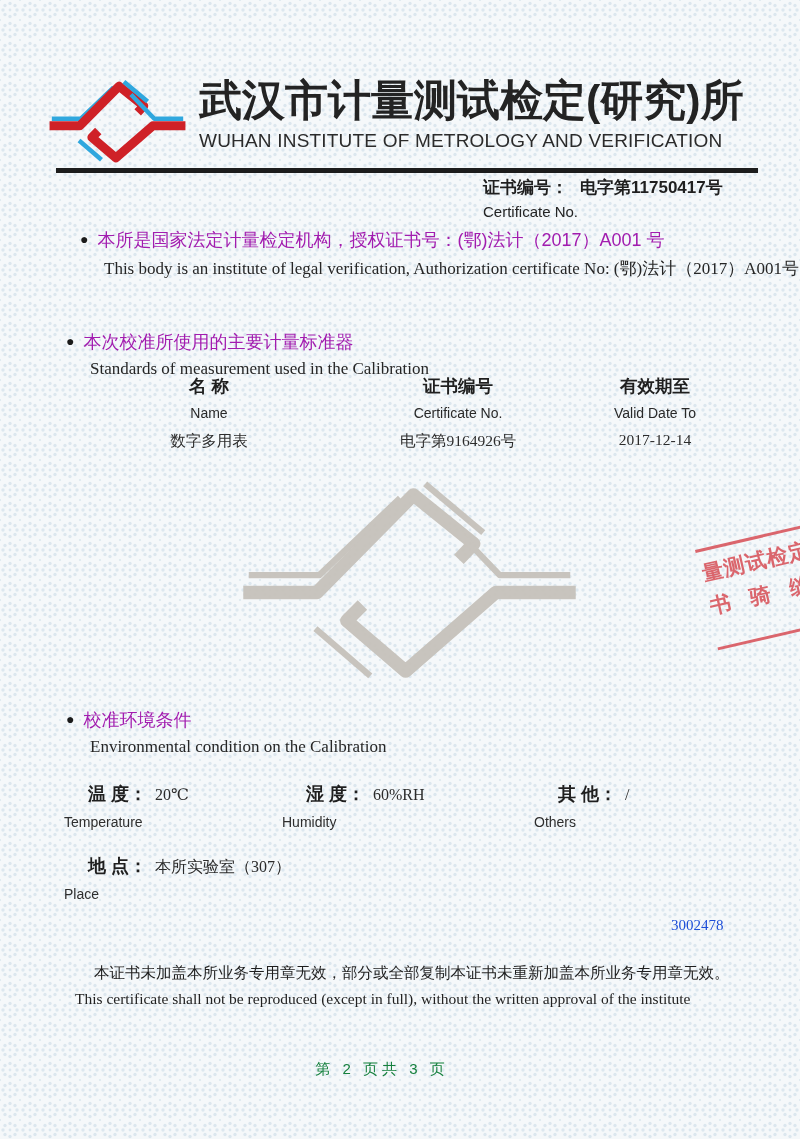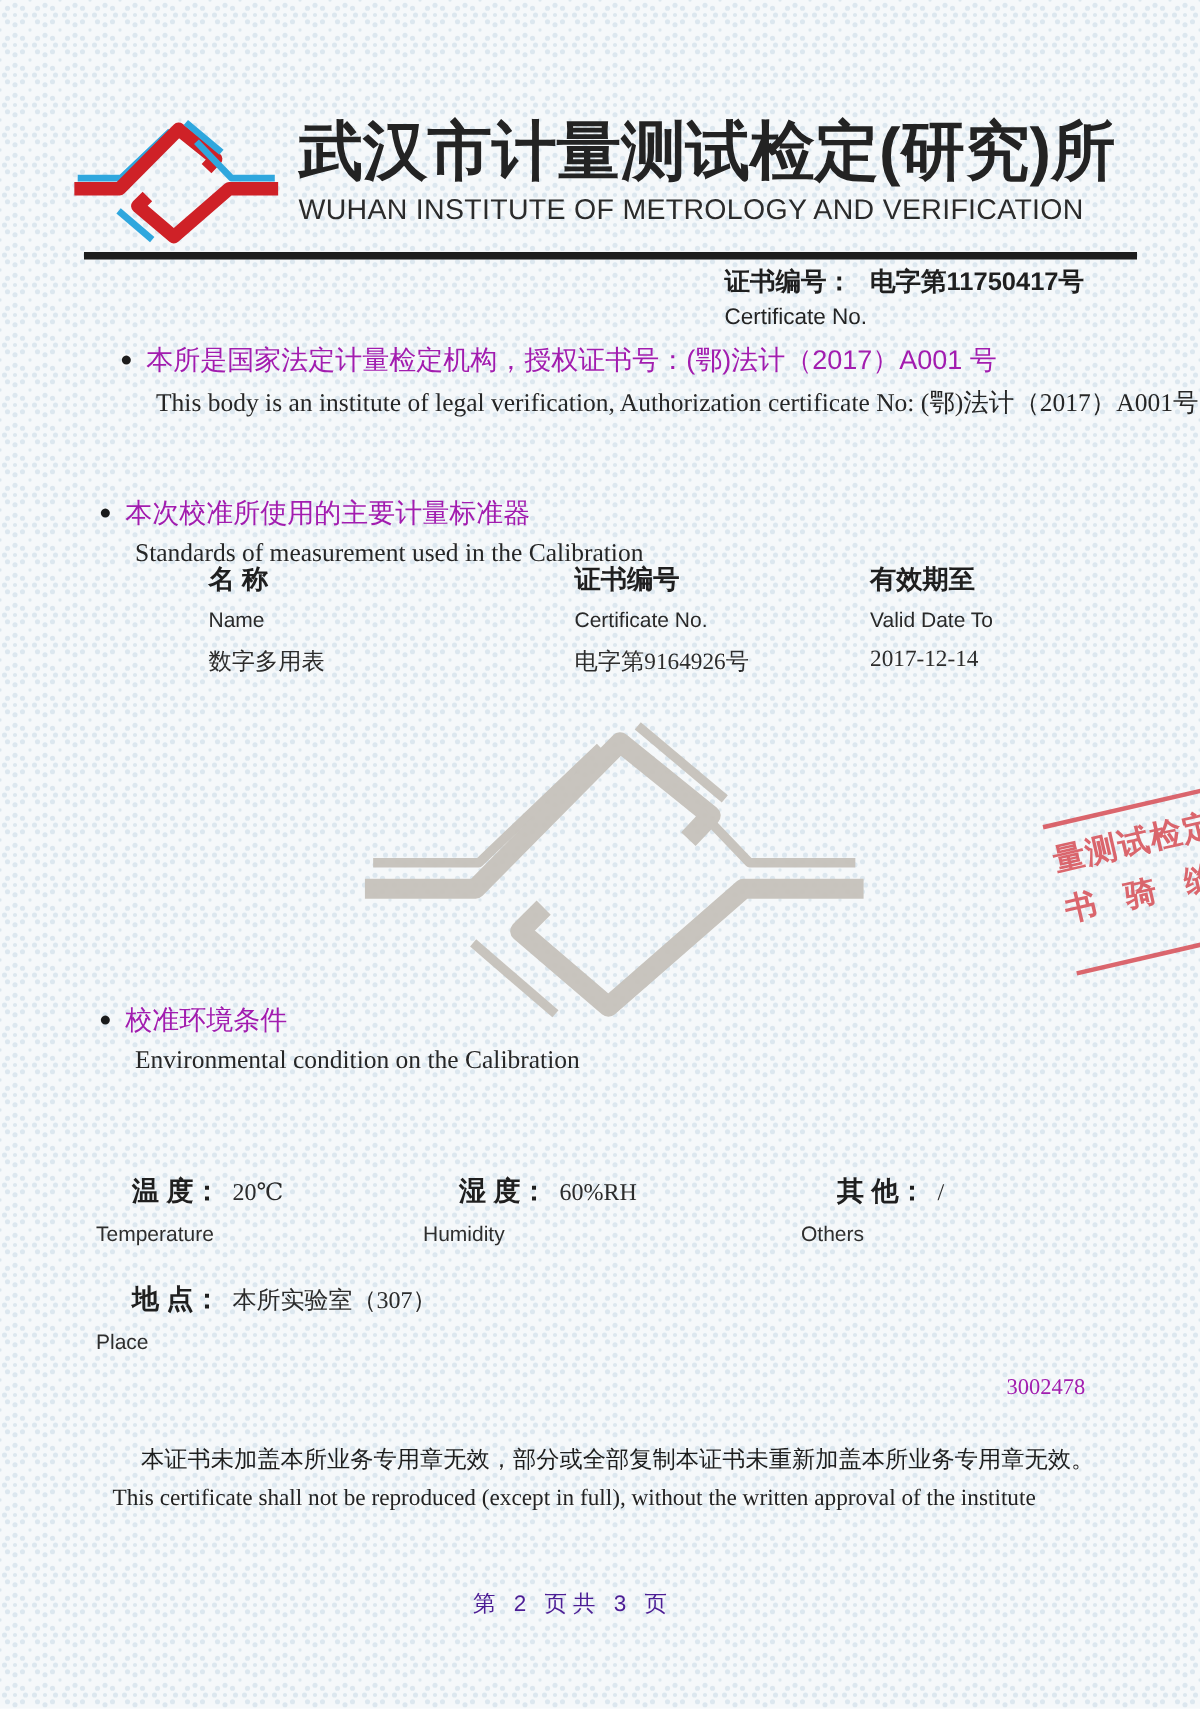--- a/index.html
+++ b/index.html
@@ -24,21 +24,21 @@
   .certno .row{display:flex;gap:12px;font-size:17px;font-weight:700;white-space:nowrap;}
   .certno .en{font-size:15px;color:#242424;margin-top:4px;}
 
   
   .section{position:absolute;white-space:nowrap;}
   .bullet{display:inline-block;font-size:14px;vertical-align:2px;margin-right:9px;color:#1b1b1b;}
   .sec-cn{display:inline-block;font-size:18px;color:#a21caf;}
   .sec-en{font-size:17px;color:#262626;margin:5px 0 0 24px;}
 
   
-  .std-col{position:absolute;}
+  .std-col{position:absolute;text-align:center;}
   .std-col .h-cn{font-size:17.5px;font-weight:700;color:#1f1f1f;}
   .std-col .h-en{font-size:14px;color:#292929;margin-top:7px;}
   .std-col .cell{font-size:15.5px;color:#2c2c2c;margin-top:10px;}
 
   
   .watermark{position:absolute;left:237px;top:465px;width:345px;height:236px;z-index:1;opacity:.95;}
   .stamp{
     position:absolute;left:695px;top:550px;width:215px;height:97px;z-index:4;
     transform:rotate(-13deg);transform-origin:0 0;
     border-top:3px solid var(--stamp-red,#d8525a);
@@ -47,26 +47,26 @@
   }
   .stamp .l1{font-size:21px;letter-spacing:1px;margin:8px 0 0 2px;}
   .stamp .l2{font-size:21px;letter-spacing:7px;margin:6px 0 0 2px;}
 
   
   .env-item{position:absolute;white-space:nowrap;}
   .env-label{font-size:18px;font-weight:700;color:#1f1f1f;margin-left:24px;}
   .env-value{font-size:16px;color:#2b2b2b;margin-left:8px;}
   .env-en{font-size:14px;color:#2e2e2e;margin-top:8px;}
 
-  .serial{position:absolute;left:671px;top:917px;font-size:15px;color:#a21caf;}
+  .serial{position:absolute;left:671px;top:917px;font-size:15px;color:#1d4ed8;}
 
   .disclaimer-cn{position:absolute;left:94px;top:963px;font-size:15.5px;color:#1e1e1e;white-space:nowrap;}
   .disclaimer-en{position:absolute;left:75px;top:990px;font-size:15.5px;color:#222;white-space:nowrap;}
 
-  .footer{position:absolute;left:0;top:1060px;width:764px;text-align:center;font-size:15px;letter-spacing:4px;color:#4c1d95;}
+  .footer{position:absolute;left:0;top:1060px;width:764px;text-align:center;font-size:15px;letter-spacing:4px;color:#15803d;}
 
   .logo .thick{stroke:var(--logo-red,#cf2127);}
   .logo .thin{stroke:var(--logo-blue,#2fa7de);}
   .watermark path{stroke:var(--watermark-gray,#c6c2bb);}
   .bg-pattern circle{fill:var(--pattern-blue,#c3d6e3);}
 </style>
 </head>
 <body>
 
 <div class="page">
@@ -154,21 +154,21 @@
       <path stroke-width="8" d="M 100,208 L 170,268"></path>
       <path stroke-width="8" d="M 240,24 L 314,86"></path>
     </g>
   </svg>
 
   <div class="stamp">
     <div class="l1">量测试检定(研</div>
     <div class="l2">书 骑 缝 章</div>
   </div>
 
-  <div class="section" style="left:66px;top:668px;">
+  <div class="section" style="left:66px;top:708px;">
     <span class="bullet">●</span><span class="sec-cn">校准环境条件</span>
     <div class="sec-en serif">Environmental condition on the Calibration</div>
   </div>
 
   <div class="env-item" style="left:64px;top:782px;">
     <span class="env-label">温 度：</span><span class="env-value serif">20℃</span>
     <div class="env-en">Temperature</div>
   </div>
   <div class="env-item" style="left:282px;top:782px;">
     <span class="env-label">湿 度：</span><span class="env-value serif">60%RH</span>

